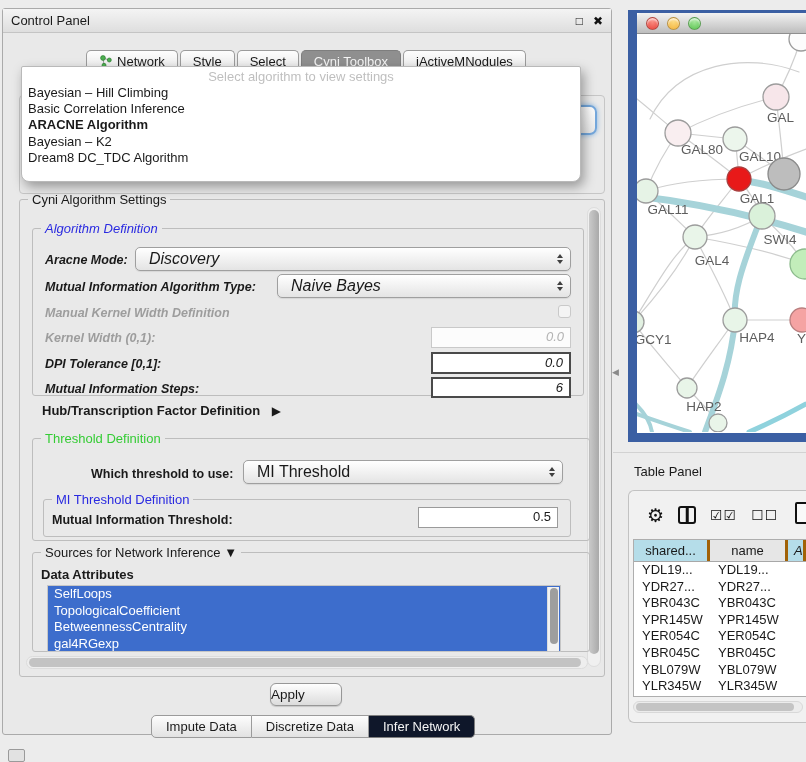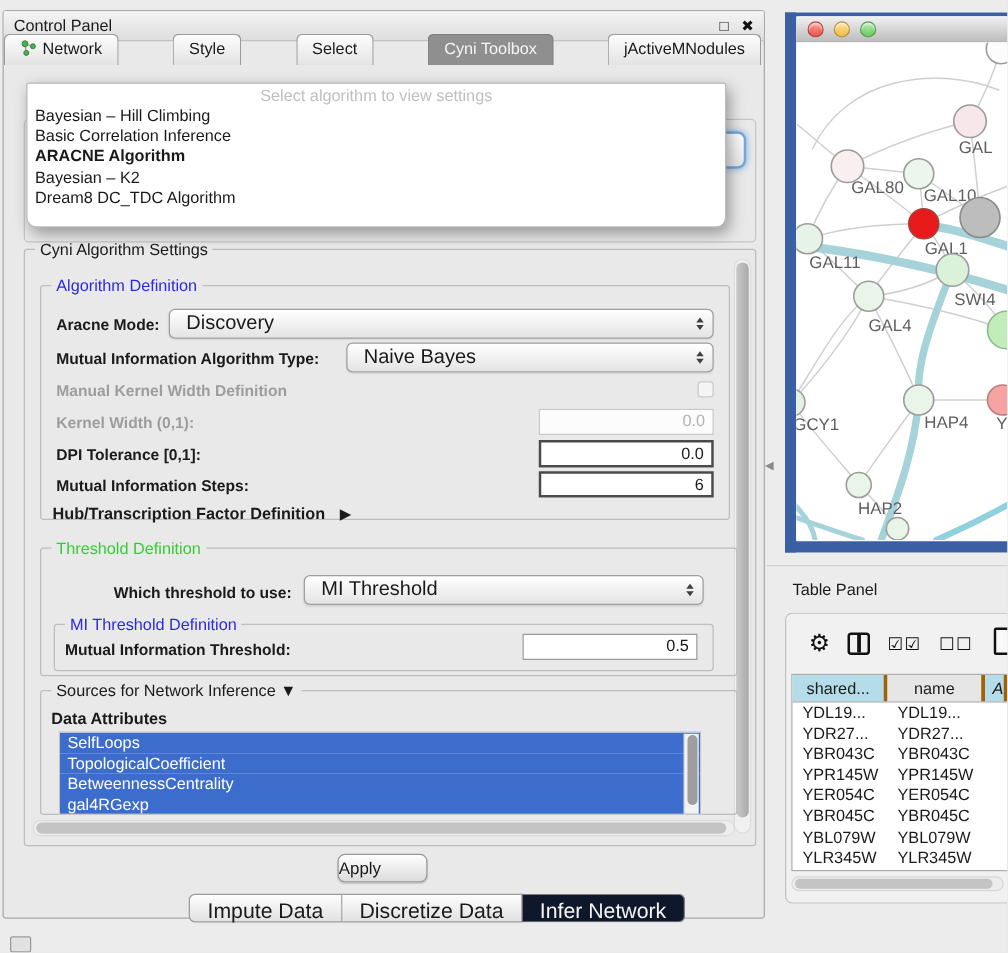--- a/index.html
+++ b/index.html
@@ -9,21 +9,21 @@
   
   #control-panel { position:absolute; left:2px; top:8px; width:610px; height:727px;
     background:#e9e9e9; border:1px solid #aaa; border-radius:3px; }
   #cp-titlebar { position:absolute; left:0; top:0; right:0; height:24px;
     background:linear-gradient(#f4f4f4,#dedede); border-bottom:1px solid #c4c4c4;
     display:flex; align-items:center; padding:0 8px; font-size:13px; }
   #cp-title { flex:1; }
   .tb-icon { font-size:12px; font-weight:bold; margin-left:10px; color:#111; cursor:default; }
 
   
-  #cp-tabbar { position:absolute; left:0; top:18px; width:100%; height:25px; display:flex; justify-content:space-between; }
+  #cp-tabbar { position:absolute; left:0; top:41px; width:100%; height:25px; display:flex; justify-content:center; }
   .tab { border:1px solid #9b9b9b; border-bottom:none; border-radius:5px 5px 0 0;
     background:linear-gradient(#fdfdfd,#e3e3e3); font-size:13px; padding:3px 12px 0 12px;
     margin-right:2px; height:25px; display:flex; align-items:flex-start; gap:5px; }
   .tab.selected { background:#8f8f8f; color:#f5f5f5; border-color:#7e7e7e; }
 
   
   #frag-group { position:absolute; left:16px; top:86px; width:586px; height:99px;
     border:1px solid #c6c6c6; border-radius:4px; z-index:1; }
   #frag-combo { position:absolute; left:560px; top:96px; width:34px; height:30px;
     border:2px solid #74a7dc; box-shadow:0 0 5px #85b5e4; border-radius:7px;
@@ -80,21 +80,21 @@
     line-height:16.5px; padding-left:6px; }
   #attr-vscroll { position:absolute; right:1px; top:1px; width:12px; height:65px; background:#f2f2f2; border-left:1px solid #ddd; }
   #attr-vscroll .thumb { position:absolute; left:1.5px; top:1px; width:8px; height:56px; background:#9e9e9e; border-radius:5px; }
 
   #apply-btn { position:absolute; left:267px; top:674px; width:72px; height:23px;
     border:1px solid #979797; border-radius:6px; background:linear-gradient(#fefefe,#dcdcdc);
     font-size:13.5px; text-align:left; line-height:21px; box-shadow:0 1px 1px rgba(0,0,0,0.15); }
 
   #bottom-tabs { position:absolute; left:148px; top:706px; height:23px; display:flex; }
   .btab { border:1px solid #9b9b9b; border-left:none; background:linear-gradient(#fdfdfd,#e2e2e2);
-    font-size:17px; padding:3px 14px 0 14px;text-align:right; }
+    font-size:13px; padding:3px 14px 0 14px;text-align:right; }
   .btab:first-child { border-left:1px solid #9b9b9b; border-radius:5px 0 0 5px; }
   .btab:last-child { border-radius:0 5px 5px 0; }
   .btab.selected { background:#0f172a; color:#f5f5f5; border-color:#7e7e7e; }
 
   #mini-btn { position:absolute; left:8px; top:749px; width:17px; height:13px;
     border:1px solid #9a9a9a; background:#e2e2e2; border-radius:2px; }
   #divider-arrow { position:absolute; left:612px; top:367px; font-size:9px; color:#8a8a8a; }
 
   
   #network-window { position:absolute; left:628px; top:10px; width:178px; height:432px;
@@ -190,21 +190,21 @@
     <div class="dd-item">Dream8 DC_TDC Algorithm</div>
   </div>
 
   <div class="group" id="settings-box">
     <span class="legend">Cyni Algorithm Settings</span>
 
     <div id="vscroll">
         <div class="thumb"></div>
       </div>
 
-    <div class="group" style="left:12px; top:28px; width:552px; height:188px;">
+    <div class="group" style="left:12px; top:28px; width:552px; height:168px;font-style:italic;">
       <span class="legend blue">Algorithm Definition</span>
 
       <span class="lbl" style="left:12px; top:24px;">Aracne Mode:</span>
       <div class="combo" style="left:102px; top:18px; width:436px; height:24px;">
         <span>Discovery</span>
         <span class="spin">
             <span class="up"></span>
             <span class="dn"></span>
           </span>
       </div>

